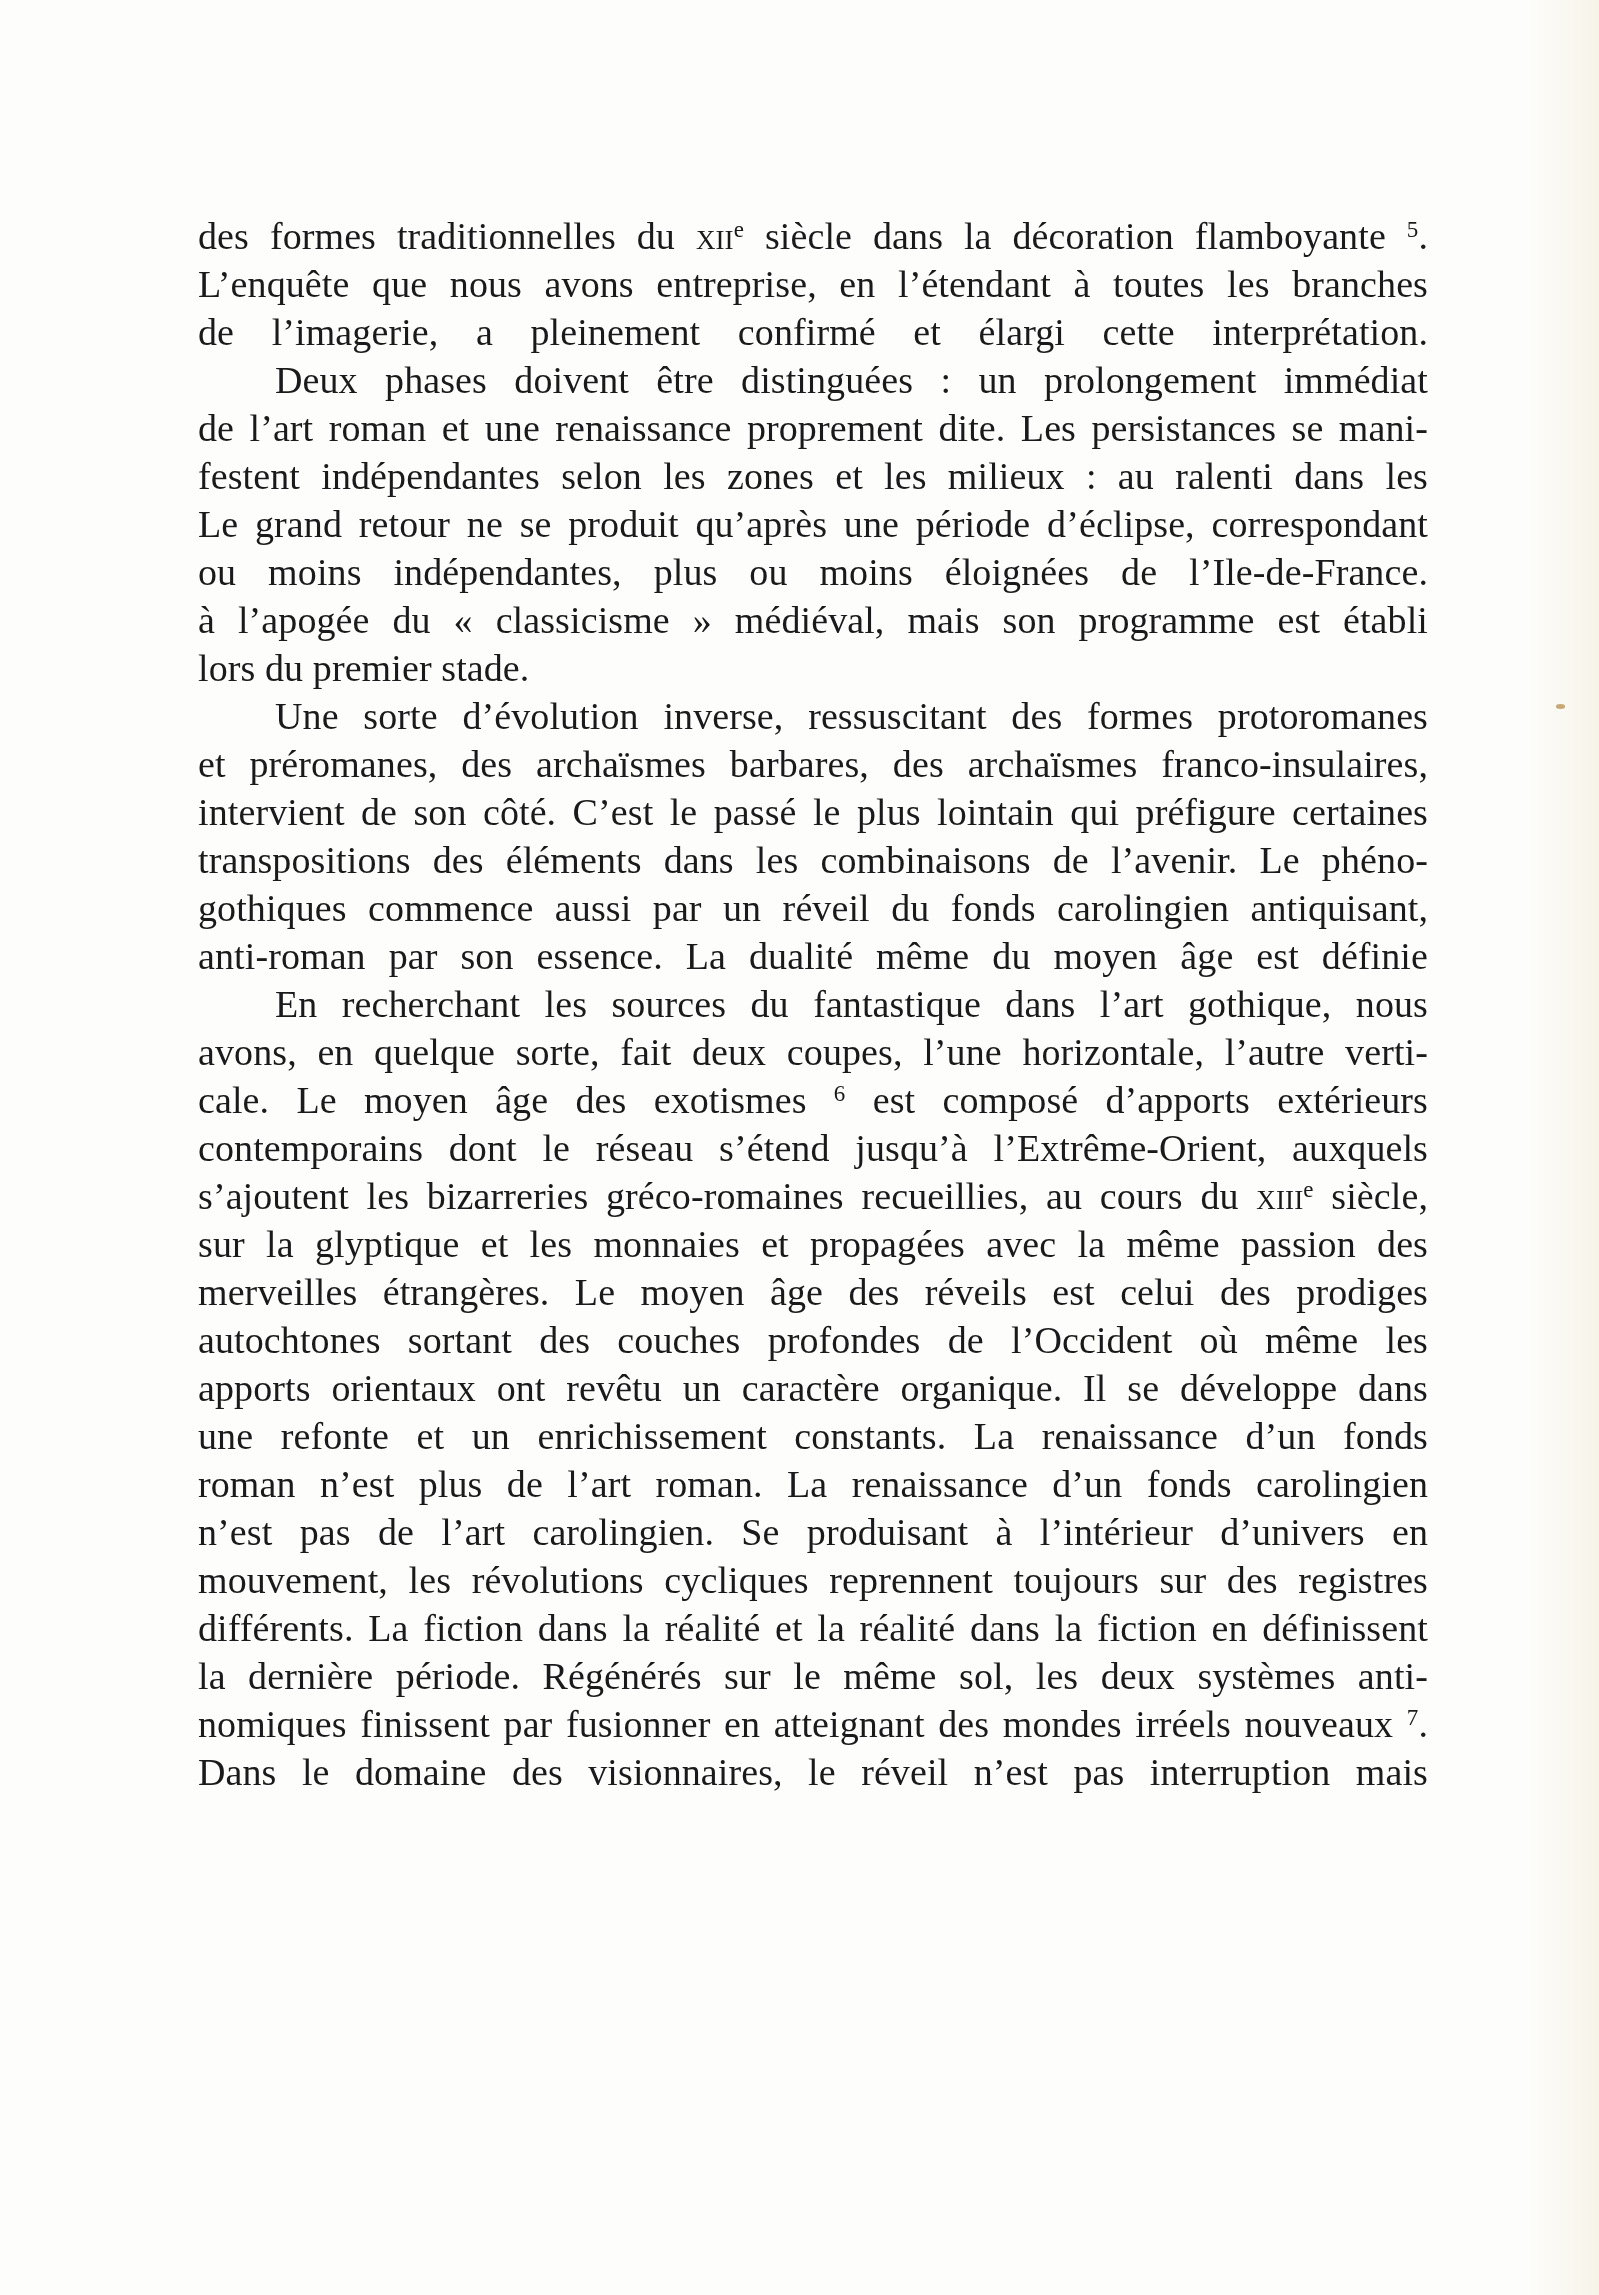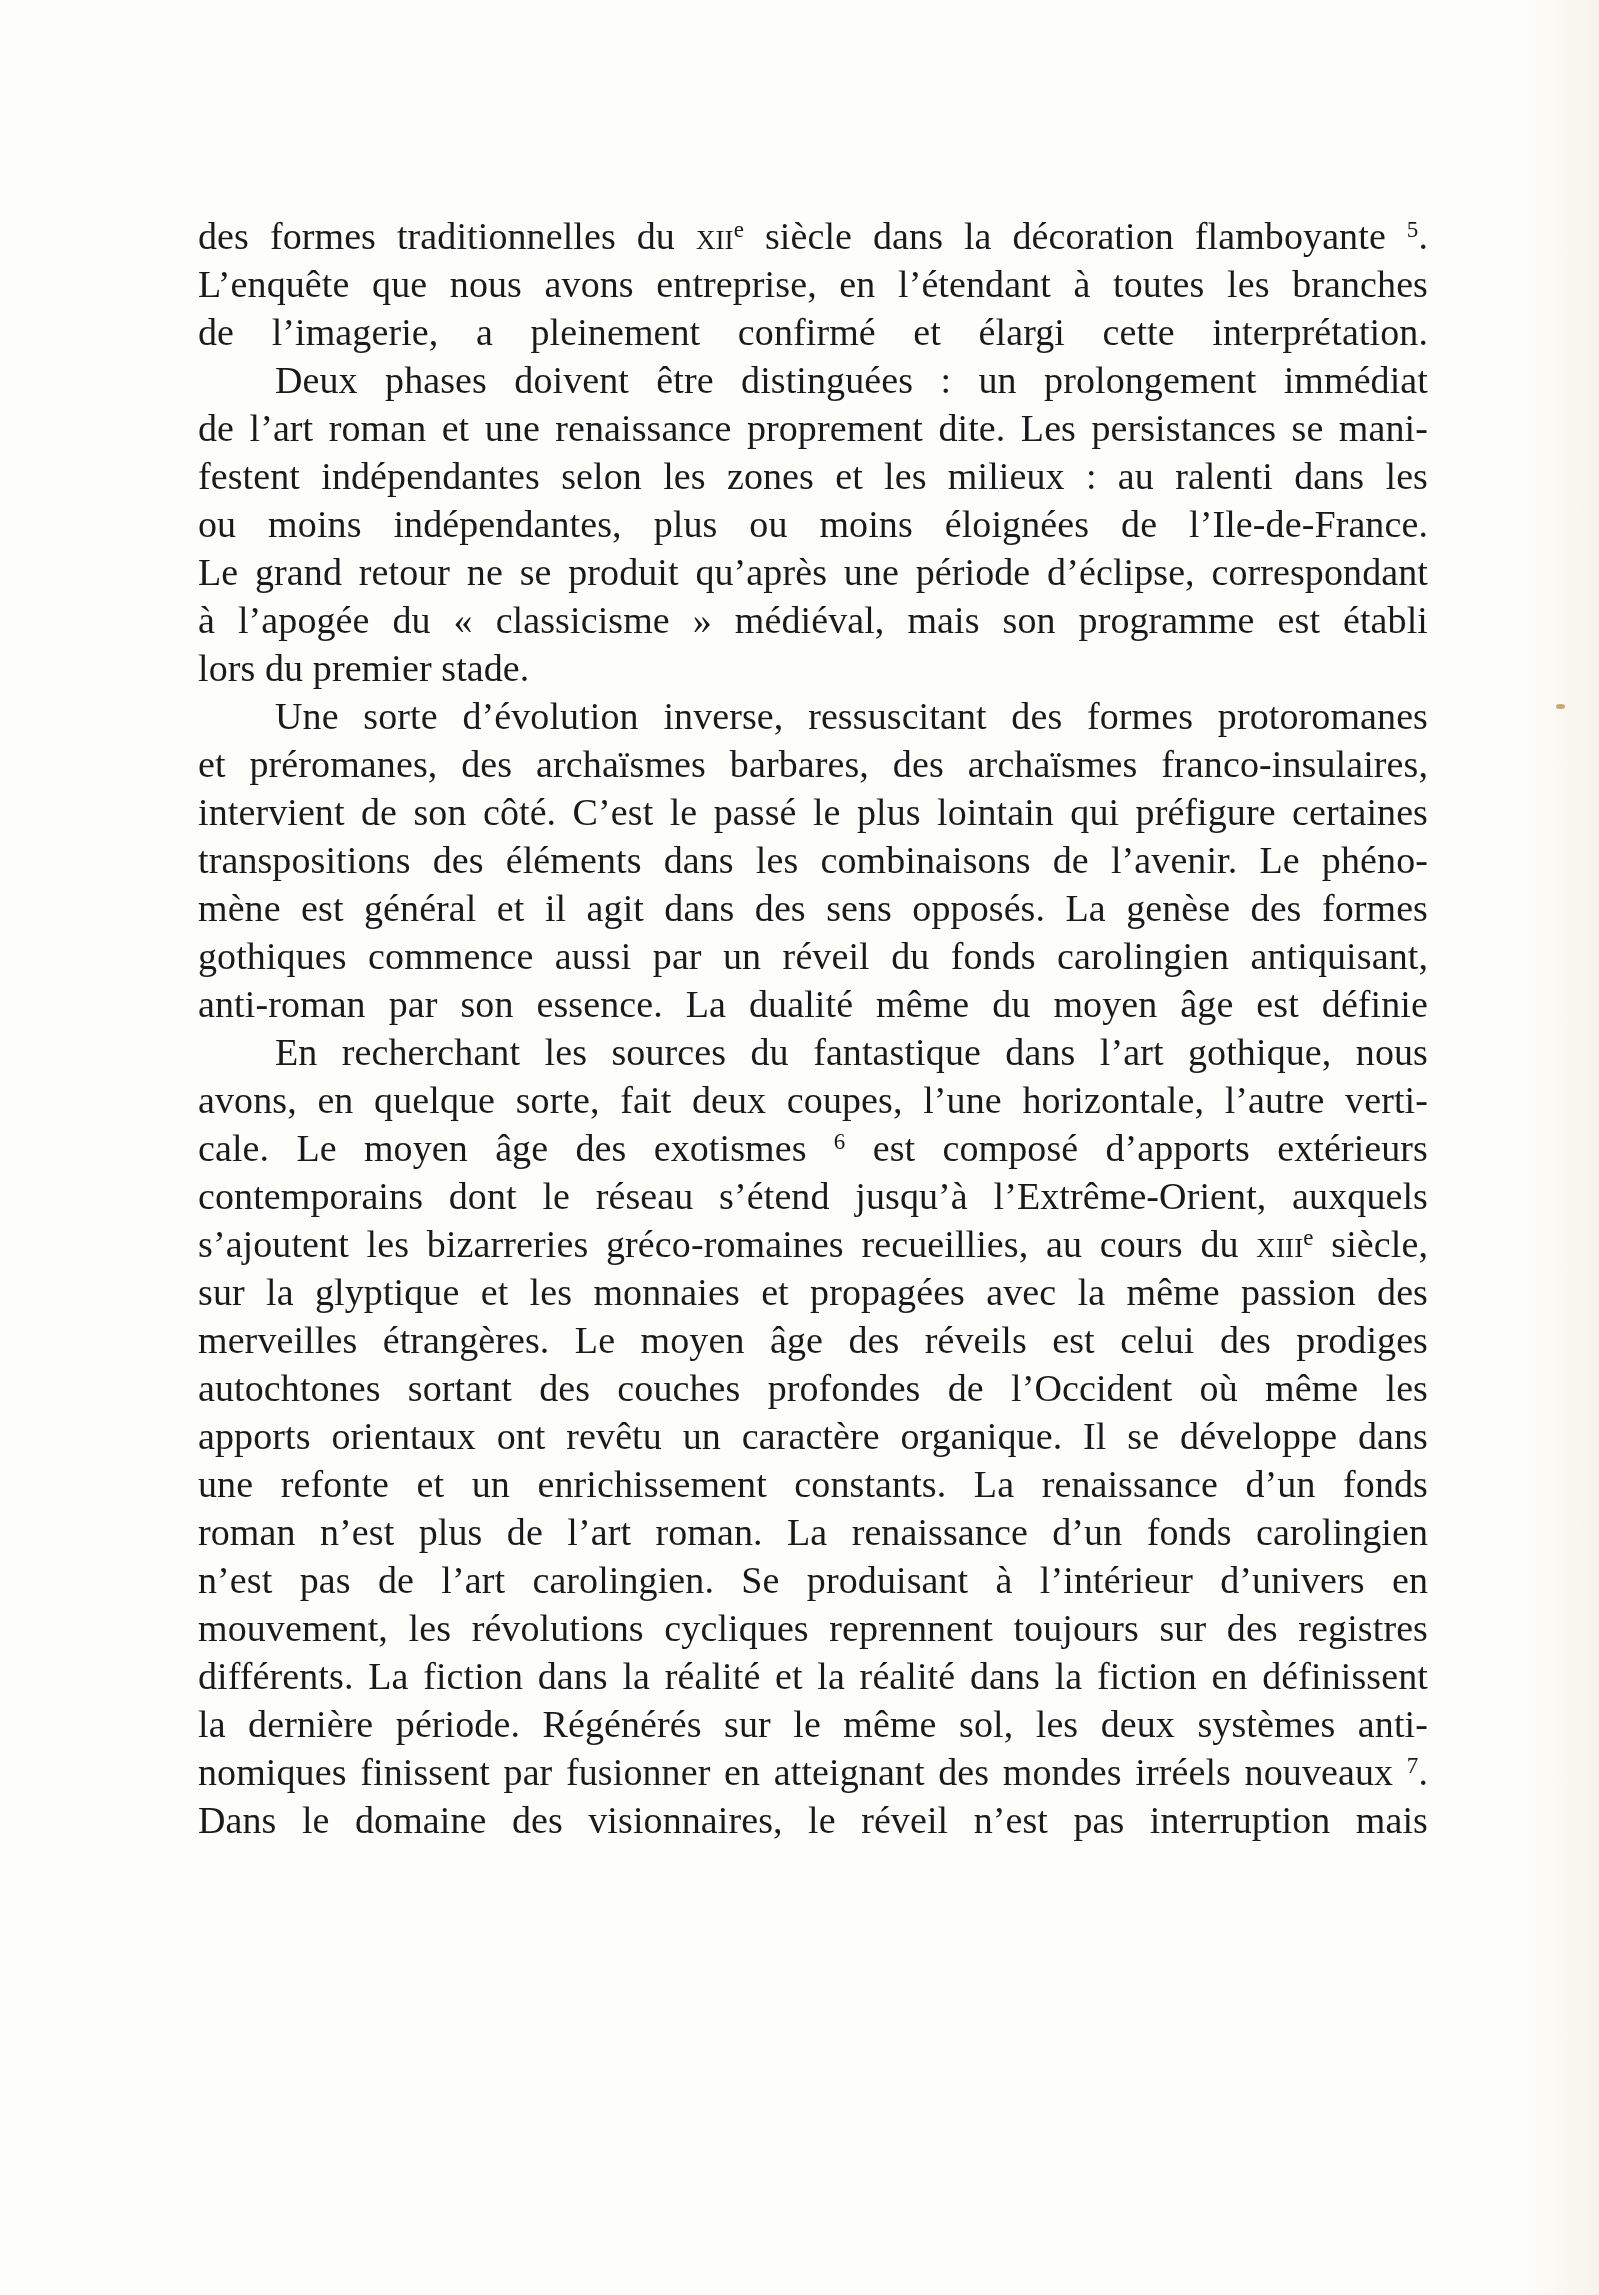--- a/index.html
+++ b/index.html
@@ -67,32 +67,31 @@
   <div>
     <span class="line"><span>des formes traditionnelles du </span><span style="font-variant: small-caps;">xii</span><sup class="sc">e</sup><span> siècle dans la décoration flamboyante </span><sup class="sc">5</sup><span>.</span></span>
     <span class="line">L’enquête que nous avons entreprise, en l’étendant à toutes les branches</span>
     <span class="line last" style="text-align-last: justify;">de l’imagerie, a pleinement confirmé et élargi cette interprétation.</span>
   </div>
 
   <div>
     <span class="line indent">Deux phases doivent être distinguées : un prolongement immédiat</span>
     <span class="line">de l’art roman et une renaissance proprement dite. Les persistances se mani-</span>
     <span class="line">festent indépendantes selon les zones et les milieux : au ralenti dans les</span>
+    <span class="line">Le grand retour ne se produit qu’après une période d’éclipse, correspondant</span>
     <span class="line">ou moins indépendantes, plus ou moins éloignées de l’Ile-de-France.</span>
-    <span class="line">Le grand retour ne se produit qu’après une période d’éclipse, correspondant</span>
     <span class="line">à l’apogée du « classicisme » médiéval, mais son programme est établi</span>
     <span class="line last">lors du premier stade.</span>
   </div>
 
   <div>
     <span class="line indent">Une sorte d’évolution inverse, ressuscitant des formes protoromanes</span>
     <span class="line">et préromanes, des archaïsmes barbares, des archaïsmes franco-insulaires,</span>
     <span class="line">intervient de son côté. C’est le passé le plus lointain qui préfigure certaines</span>
     <span class="line">transpositions des éléments dans les combinaisons de l’avenir. Le phéno-</span>
-    <span class="line">mène est général et il agit dans des sens opposés. La genèse des formes</span>
     <span class="line">gothiques commence aussi par un réveil du fonds carolingien antiquisant,</span>
     <span class="line">anti-roman par son essence. La dualité même du moyen âge est définie</span>
   </div>
 
   <div>
     <span class="line indent">En recherchant les sources du fantastique dans l’art gothique, nous</span>
     <span class="line">avons, en quelque sorte, fait deux coupes, l’une horizontale, l’autre verti-</span>
     <span class="line"><span>cale. Le moyen âge des exotismes </span><sup class="sc">6</sup><span> est composé d’apports extérieurs</span></span>
     <span class="line">contemporains dont le réseau s’étend jusqu’à l’Extrême-Orient, auxquels</span>
     <span class="line"><span>s’ajoutent les bizarreries gréco-romaines recueillies, au cours du </span><span style="font-variant: small-caps;">xiii</span><sup class="sc">e</sup><span> siècle,</span></span>

